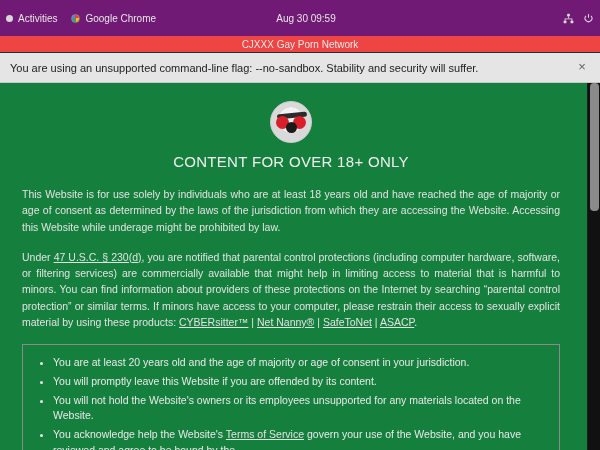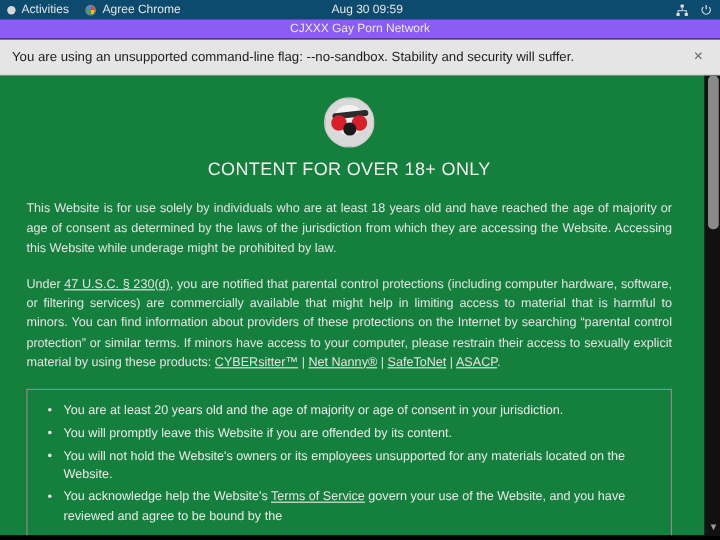--- a/index.html
+++ b/index.html
@@ -6,22 +6,22 @@
   html, body {
     margin: 0; padding: 0;
     width: 600px; height: 450px;
     overflow: hidden;
     background: #000;
     font-family: "Liberation Sans", sans-serif;
   }
 
   
   .topbar {
-    height: 16px;
-    background: #0c4a6e;
+    height: 36px;
+    background: #701a75;
     color: #e6e6e6;
     display: flex;
     align-items: center;
     font-size: 10px;
     padding: 0 6px;
     position: relative;
   }
   .topbar .left { display: flex; align-items: center; gap: 14px; }
   .topbar .dot {
     width: 7px; height: 7px; border-radius: 50%;
@@ -40,21 +40,21 @@
   }
   .topbar .right {
     margin-left: auto; display: flex; align-items: center; gap: 9px;
     position: relative; z-index: 2;
   }
   .ic { width: 11px; height: 11px; display: inline-block; }
 
   
   .titlebar {
     height: 17px;
-    background: #8b5cf6;
+    background: #ef4444;
     color: #e9e9e9;
     font-size: 10px;
     display: flex; align-items: center; justify-content: center;
     border-bottom: 1px solid #2a2a2a;
   }
 
   
   .infobar {
     height: 30px;
     background: #e5e5e5;
@@ -149,21 +149,21 @@
 <body>
 
 <div class="topbar">
   <div class="left">
     <div class="item">
       <span class="dot"></span>
       <span>Activities</span>
     </div>
     <div class="item">
       <span class="chrome-ball"></span>
-      <span>Agree Chrome</span>
+      <span>Google Chrome</span>
     </div>
   </div>
   <div class="center">Aug 30  09:59</div>
   <div class="right">
     <span class="ic">
       <svg width="11" height="11" viewBox="0 0 16 16">
           <g fill="#dcdcdc">
             <rect x="6" y="1" width="4" height="4" rx="1"></rect>
             <rect x="1" y="11" width="4" height="4" rx="1"></rect>
             <rect x="11" y="11" width="4" height="4" rx="1"></rect>

